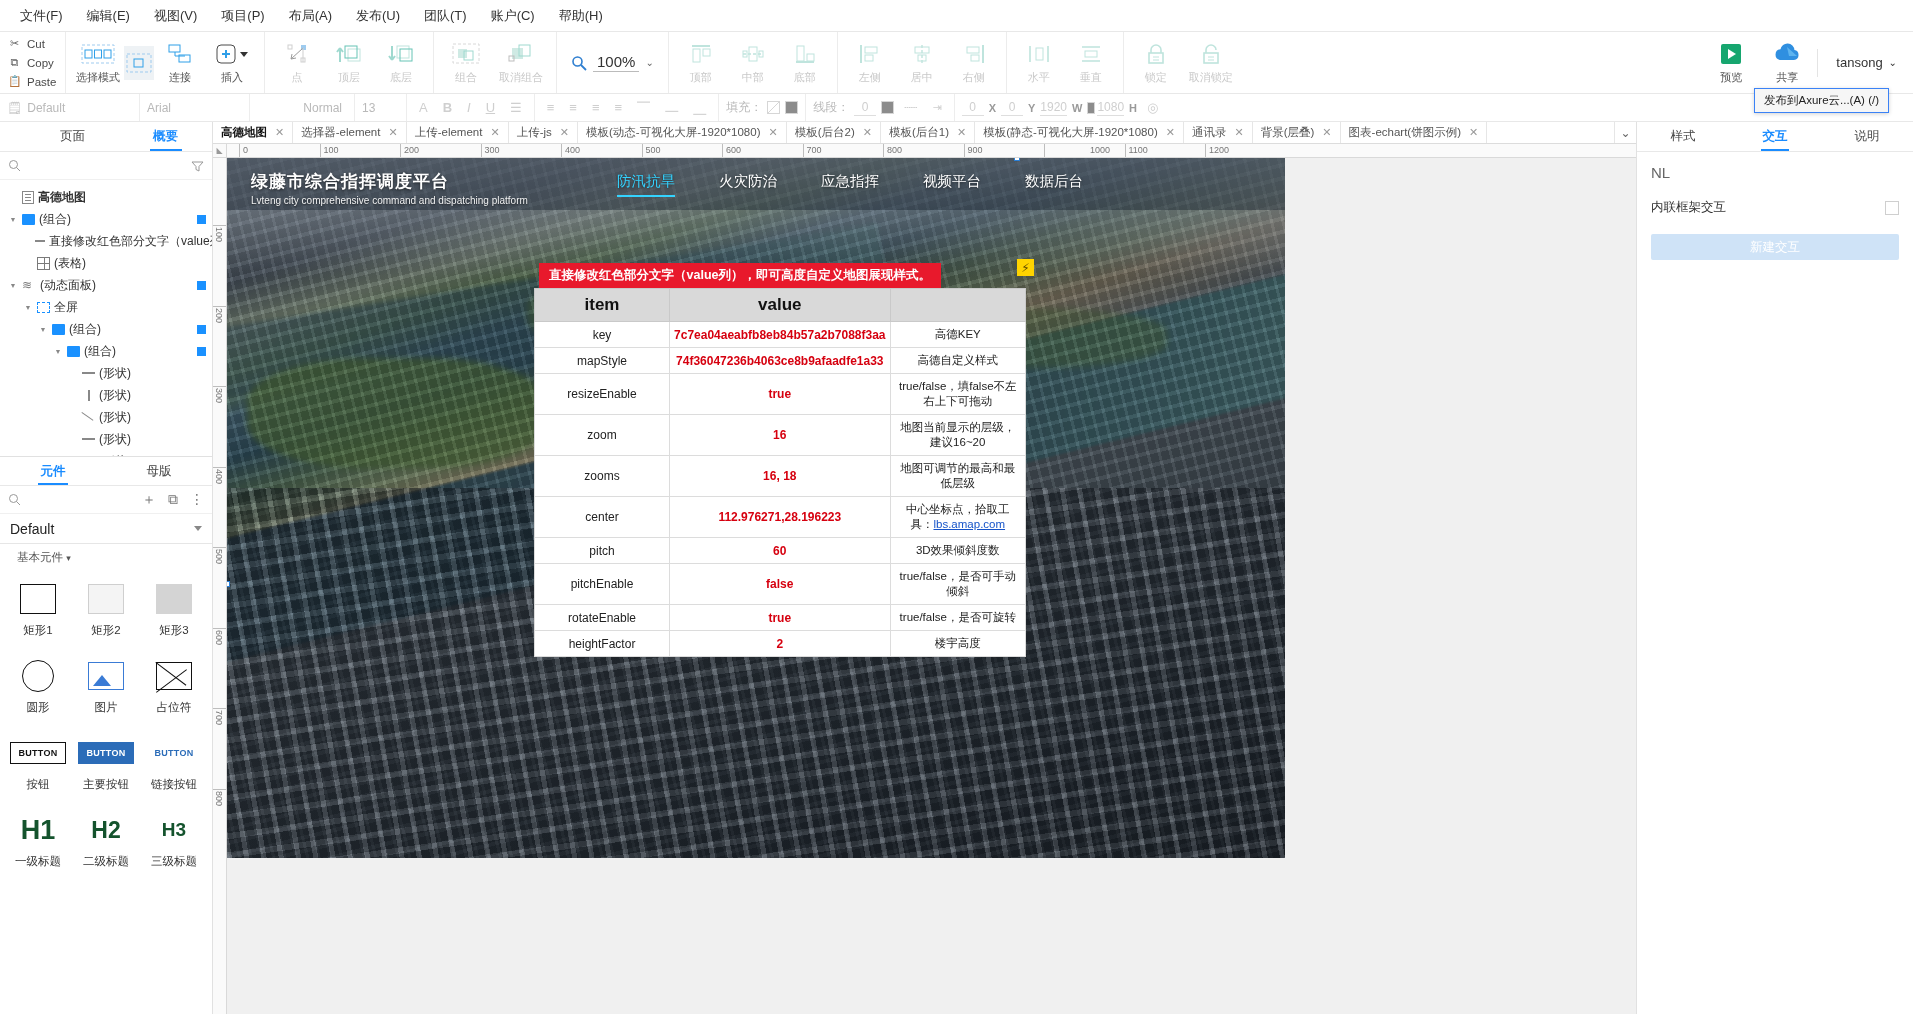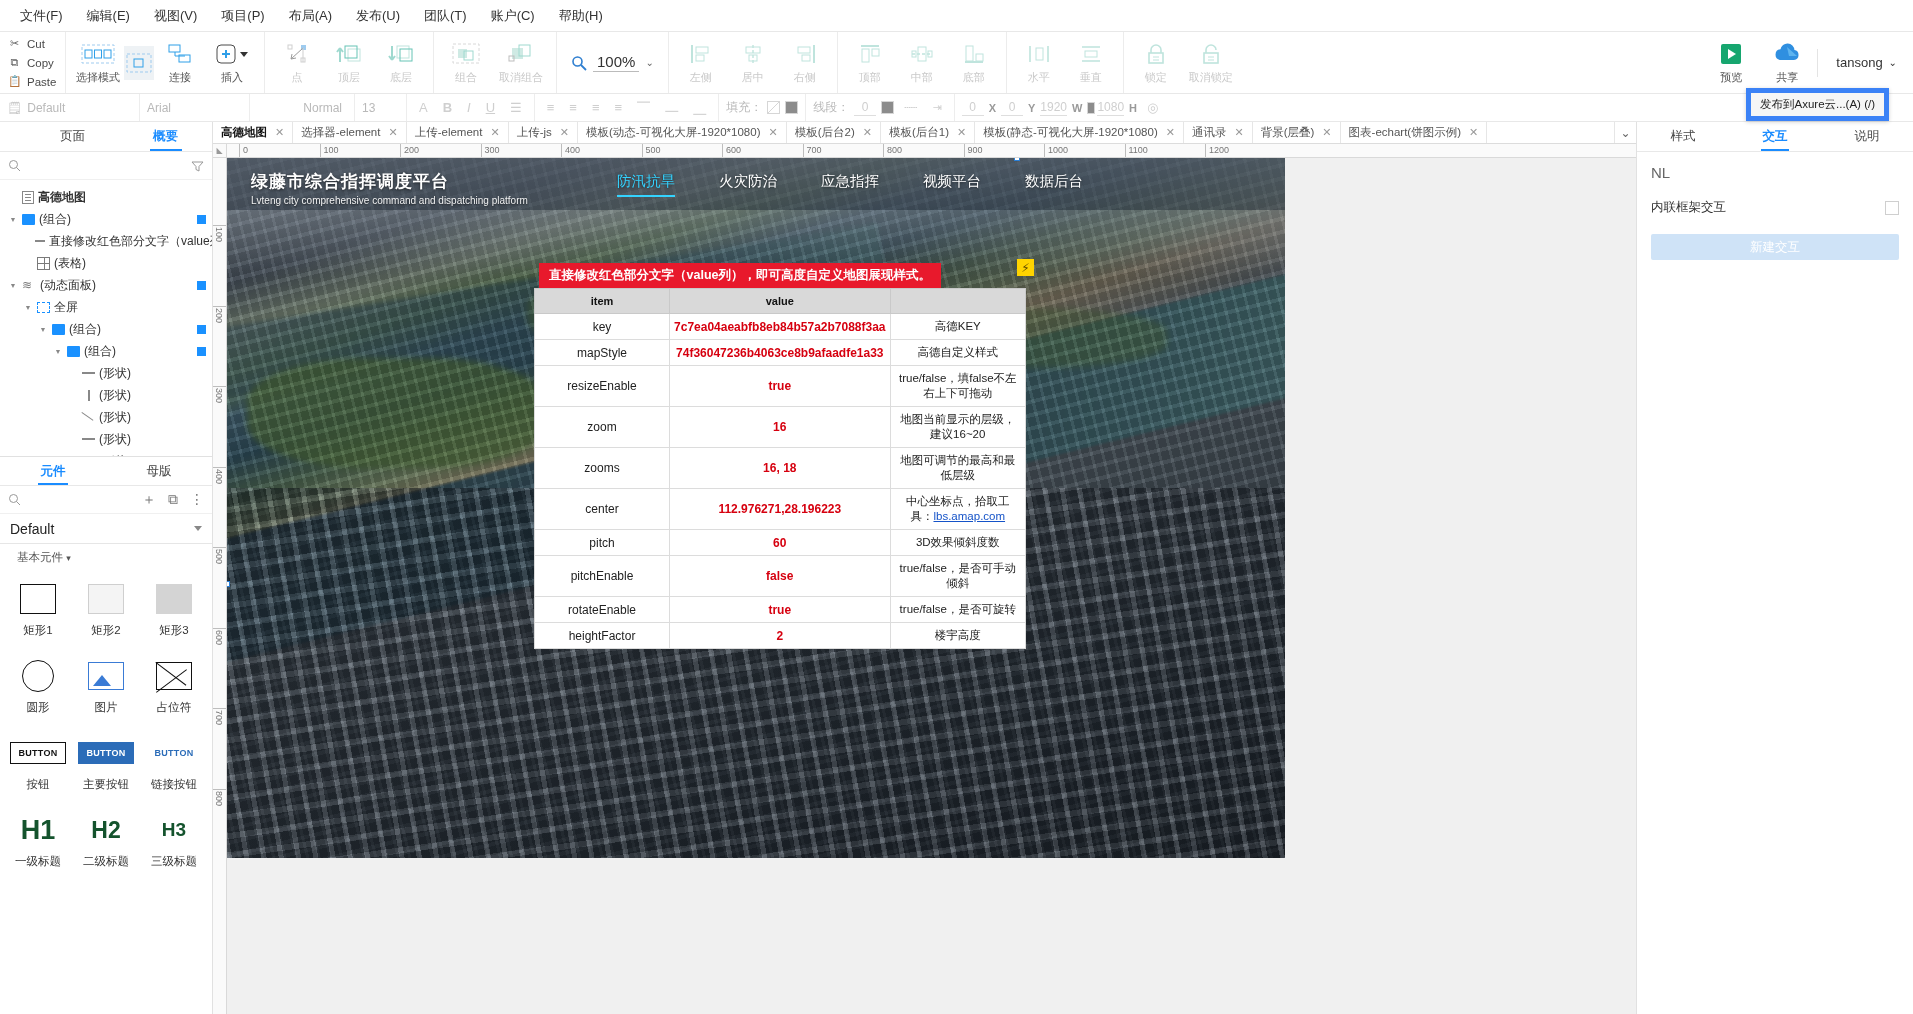--- a/index.html
+++ b/index.html
@@ -172,21 +172,21 @@
   .ovtitle .t1{font-size:17px;font-weight:bold;letter-spacing:1px;text-shadow:0 1px 3px rgba(0,0,0,.6);}
   .ovtitle .t2{font-size:10px;opacity:.92;margin-top:2px;text-shadow:0 1px 2px rgba(0,0,0,.6);}
   .ovnav{position:absolute;left:390px;top:14px;display:flex;gap:44px;}
   .ovnav .nv{color:#fff;font-size:14.5px;text-shadow:0 1px 3px rgba(0,0,0,.6);padding-bottom:6px;position:relative;}
   .ovnav .nv.active{color:#34d3ff;}
   .ovnav .nv.active::after{content:"";position:absolute;left:0;right:0;bottom:0;height:2px;background:#34d3ff;}
 
   .redbar{position:absolute;left:312px;top:105px;background:#e8192c;color:#fff;font-size:12.5px;font-weight:bold;padding:4px 10px;white-space:nowrap;}
   .tbl{position:absolute;left:307px;top:130px;width:492px;background:#fff;font-size:12px;}
   .tbl table{border-collapse:collapse;width:100%;}
-  .tbl th{background:#d9d9d9;font-size:11px;font-weight:bold;color:#111;padding:6px 4px;border:1px solid #c9c9c9;text-align:center;}
+  .tbl th{background:#d9d9d9;font-size:17px;font-weight:bold;color:#111;padding:6px 4px;border:1px solid #c9c9c9;text-align:center;}
   .tbl td{border:1px solid #dcdcdc;padding:5px 4px;text-align:center;color:#222;height:24px;}
   .tbl td.v{color:#d6000f;font-weight:bold;}
   .tbl td.d{font-size:11.5px;color:#222;}
   .tbl .lnk{color:#1553c8;text-decoration:underline;}
   .col1{width:30%;} .col2{width:40%;} .col3{width:30%;}
   .lightning{position:absolute;width:17px;height:17px;background:#ffd400;display:flex;align-items:center;justify-content:center;color:#5a4500;font-size:12px;line-height:1;}
 
   .selmark{position:absolute;width:6px;height:6px;background:#fff;border:1px solid #2b7fd6;}
 
   
@@ -194,21 +194,21 @@
   .rtabs{display:flex;height:30px;border-bottom:1px solid #e8e8e8;}
   .rtab{flex:1;display:flex;align-items:center;justify-content:center;font-size:12.5px;color:#444;position:relative;}
   .rtab.active{color:#1a8cff;font-weight:bold;}
   .rtab.active::after{content:"";position:absolute;left:50%;transform:translateX(-50%);bottom:0;width:28px;height:2px;background:#1a8cff;}
   .rname{padding:12px 14px 10px 14px;font-size:15px;color:#666;}
   .rsec{display:flex;align-items:center;justify-content:space-between;padding:8px 14px;font-size:12.5px;color:#333;}
   .rsec .ck{width:14px;height:14px;border:1px solid #cfcfcf;}
   .rbtn{margin:10px 14px 0 14px;height:26px;background:#cfe3f7;color:#fff;display:flex;align-items:center;justify-content:center;font-size:12.5px;border-radius:2px;}
 
   
-  .tip{position:absolute;right:24px;top:88px;background:#f6f6f6;border:5px solid #3b82f6;box-shadow:0 1px 4px rgba(0,0,0,.18);font-size:11.5px;color:#222;padding:4px 9px;white-space:nowrap;z-index:40;}
+  .tip{position:absolute;right:24px;top:88px;background:#f6f6f6;border:1px solid #3b82f6;box-shadow:0 1px 4px rgba(0,0,0,.18);font-size:11.5px;color:#222;padding:4px 9px;white-space:nowrap;z-index:40;}
 
   svg{display:block;}
 </style>
 </head>
 <body>
 
 <div class="app">
 
   <div class="menubar">
     <div class="mi">文件(F)</div>
@@ -347,53 +347,20 @@
           </svg>
       </span>
       <span class="zoomval">100%</span>
       <span style="color:#666;font-size:10px;">⌄</span>
     </div>
 
     <div class="tgroup">
       <div class="tbtn dis">
         <span class="ic">
           <svg width="24" height="22" viewBox="0 0 24 22">
-              <path d="M3 2 V20" stroke="#bfe4dd" stroke-width="2"></path>
-              <rect x="7" y="4" width="12" height="6" fill="none" stroke="#bfe4dd"></rect>
-              <rect x="7" y="12" width="8" height="6" fill="none" stroke="#bfe4dd"></rect>
-            </svg>
-        </span>
-        <span class="lb">左侧</span>
-      </div>
-      <div class="tbtn dis">
-        <span class="ic">
-          <svg width="24" height="22" viewBox="0 0 24 22">
-              <path d="M12 2 V20" stroke="#bfe4dd" stroke-width="1.4" stroke-dasharray="3 2"></path>
-              <rect x="5" y="4" width="14" height="6" fill="none" stroke="#bfe4dd"></rect>
-              <rect x="8" y="12" width="8" height="6" fill="none" stroke="#bfe4dd"></rect>
-            </svg>
-        </span>
-        <span class="lb">居中</span>
-      </div>
-      <div class="tbtn dis">
-        <span class="ic">
-          <svg width="24" height="22" viewBox="0 0 24 22">
-              <path d="M21 2 V20" stroke="#bfe4dd" stroke-width="2"></path>
-              <rect x="5" y="4" width="12" height="6" fill="none" stroke="#bfe4dd"></rect>
-              <rect x="9" y="12" width="8" height="6" fill="none" stroke="#bfe4dd"></rect>
-            </svg>
-        </span>
-        <span class="lb">右侧</span>
-      </div>
-    </div>
-
-    <div class="tgroup">
-      <div class="tbtn dis">
-        <span class="ic">
-          <svg width="24" height="22" viewBox="0 0 24 22">
               <path d="M3 3 H21" stroke="#bfe4dd" stroke-width="2"></path>
               <rect x="4" y="6" width="7" height="13" fill="none" stroke="#bfe4dd"></rect>
               <rect x="14" y="6" width="7" height="7" fill="none" stroke="#bfe4dd"></rect>
             </svg>
         </span>
         <span class="lb">顶部</span>
       </div>
       <div class="tbtn dis">
         <span class="ic">
           <svg width="24" height="22" viewBox="0 0 24 22">
@@ -407,20 +374,53 @@
       </div>
       <div class="tbtn dis">
         <span class="ic">
           <svg width="24" height="22" viewBox="0 0 24 22">
               <path d="M3 19 H21" stroke="#bfe4dd" stroke-width="2"></path>
               <rect x="4" y="3" width="7" height="15" fill="none" stroke="#bfe4dd"></rect>
               <rect x="14" y="11" width="7" height="7" fill="none" stroke="#bfe4dd"></rect>
             </svg>
         </span>
         <span class="lb">底部</span>
+      </div>
+    </div>
+
+    <div class="tgroup">
+      <div class="tbtn dis">
+        <span class="ic">
+          <svg width="24" height="22" viewBox="0 0 24 22">
+              <path d="M3 2 V20" stroke="#bfe4dd" stroke-width="2"></path>
+              <rect x="7" y="4" width="12" height="6" fill="none" stroke="#bfe4dd"></rect>
+              <rect x="7" y="12" width="8" height="6" fill="none" stroke="#bfe4dd"></rect>
+            </svg>
+        </span>
+        <span class="lb">左侧</span>
+      </div>
+      <div class="tbtn dis">
+        <span class="ic">
+          <svg width="24" height="22" viewBox="0 0 24 22">
+              <path d="M12 2 V20" stroke="#bfe4dd" stroke-width="1.4" stroke-dasharray="3 2"></path>
+              <rect x="5" y="4" width="14" height="6" fill="none" stroke="#bfe4dd"></rect>
+              <rect x="8" y="12" width="8" height="6" fill="none" stroke="#bfe4dd"></rect>
+            </svg>
+        </span>
+        <span class="lb">居中</span>
+      </div>
+      <div class="tbtn dis">
+        <span class="ic">
+          <svg width="24" height="22" viewBox="0 0 24 22">
+              <path d="M21 2 V20" stroke="#bfe4dd" stroke-width="2"></path>
+              <rect x="5" y="4" width="12" height="6" fill="none" stroke="#bfe4dd"></rect>
+              <rect x="9" y="12" width="8" height="6" fill="none" stroke="#bfe4dd"></rect>
+            </svg>
+        </span>
+        <span class="lb">右侧</span>
       </div>
     </div>
 
     <div class="tgroup">
       <div class="tbtn dis">
         <span class="ic">
           <svg width="24" height="22" viewBox="0 0 24 22">
               <path d="M3 3 V19 M21 3 V19" stroke="#bfe4dd" stroke-width="1.6"></path>
               <rect x="9" y="5" width="7" height="12" fill="none" stroke="#bfe4dd"></rect>
             </svg>
@@ -814,21 +814,21 @@
             <div class="tl" style="left: 416.5px;">500</div>
             <div class="tk" style="left: 495px; height: 14px;"></div>
             <div class="tl" style="left: 497px;">600</div>
             <div class="tk" style="left: 575.5px; height: 14px;"></div>
             <div class="tl" style="left: 577.5px;">700</div>
             <div class="tk" style="left: 656px; height: 14px;"></div>
             <div class="tl" style="left: 658px;">800</div>
             <div class="tk" style="left: 736.5px; height: 14px;"></div>
             <div class="tl" style="left: 738.5px;">900</div>
             <div class="tk" style="left: 817px; height: 14px;"></div>
-            <div class="tl" style="left: 819px;">1000</div>
+            <div class="tl" style="left: 861px;">1000</div>
             <div class="tk" style="left: 897.5px; height: 14px;"></div>
             <div class="tl" style="left: 899.5px;">1100</div>
             <div class="tk" style="left: 978px; height: 14px;"></div>
             <div class="tl" style="left: 980px;">1200</div>
           </div>
       </div>
       <div class="canvasarea">
         <div class="vruler" id="vruler">
             <div class="tk" style="top: 67px;"></div>
             <div class="tl" style="top: 69px;">100</div>

